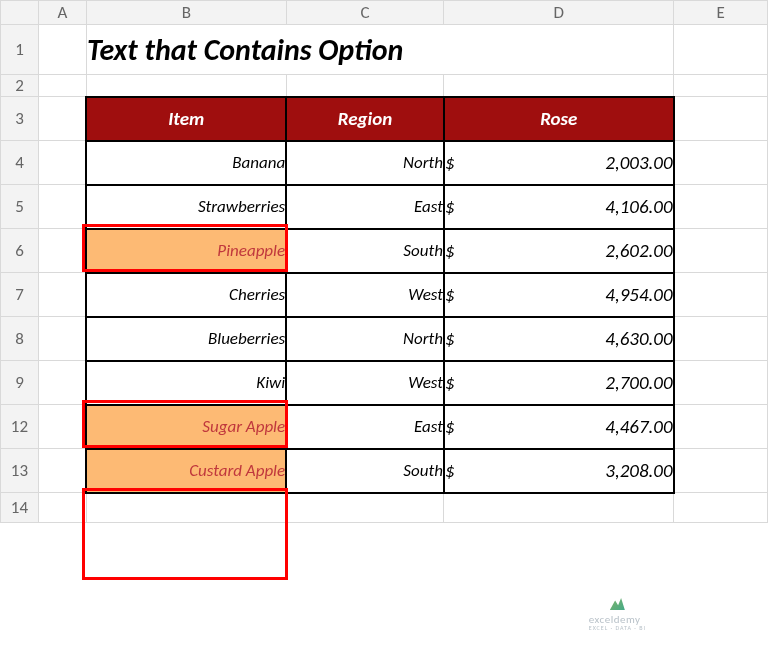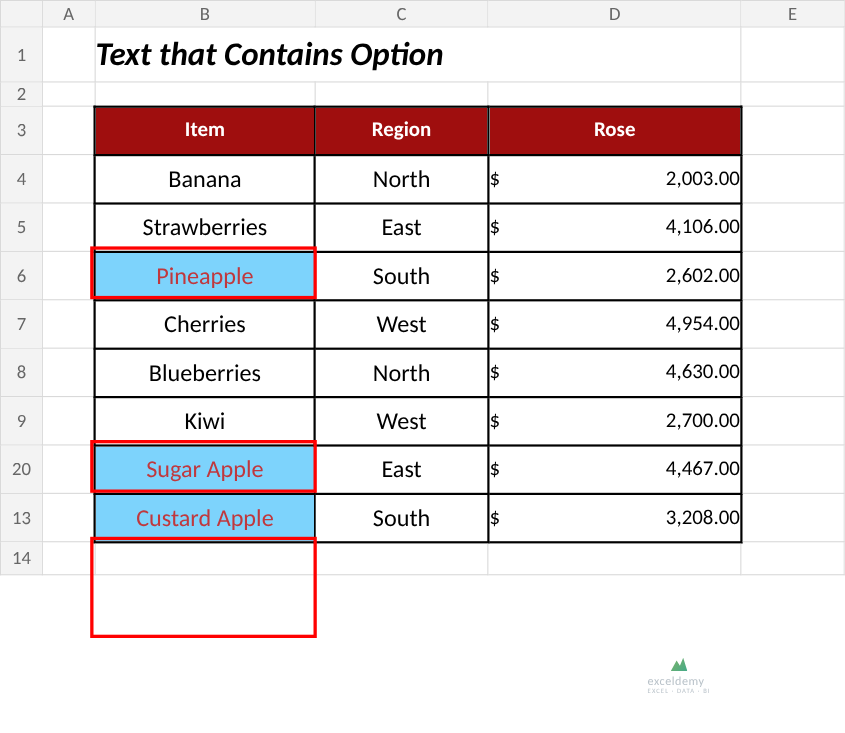--- a/index.html
+++ b/index.html
@@ -49,41 +49,42 @@
     color: #000;
   }
   .hdr-dark {
     background: #9f0e0e;
     color: #fff;
     font-weight: bold;
     font-size: 19px;
     text-align: center;
   }
   .data-cell {
-    font-size: 22px;
-    text-align: center;
+    font-size: 17px;
+    text-align: right;
     color: #000;
     padding: 0 8px;
   }
   .sales-cell {
     font-size: 19px;
     color: #000;
     padding: 0 14px 0 14px;
   }
   .sales-wrap {
     display: flex;
     justify-content: space-between;
     align-items: center;
   }
   .hl {
-    background: #7dd3fc;
+    background: #fdba74;
     color: #c0383d;
   }
   .thick-border {
     border: 2px solid #000 !important;
+    font-style: italic;
   }
   .hl-box {
     position: absolute;
     border: 3px solid #f00;
     pointer-events: none;
     z-index: 10;
   }
   .watermark {
     position: absolute;
     right: 122px;
@@ -225,21 +226,21 @@
         <td class="data-cell thick-border">West</td>
         <td class="sales-cell thick-border">
           <div class="sales-wrap">
             <span>$</span>
             <span>2,700.00</span>
           </div>
         </td>
         <td></td>
       </tr>
       <tr class="row-h">
-        <td class="rowhead">20</td>
+        <td class="rowhead">12</td>
         <td></td>
         <td class="data-cell thick-border hl">Sugar Apple</td>
         <td class="data-cell thick-border">East</td>
         <td class="sales-cell thick-border">
           <div class="sales-wrap">
             <span>$</span>
             <span>4,467.00</span>
           </div>
         </td>
         <td></td>

